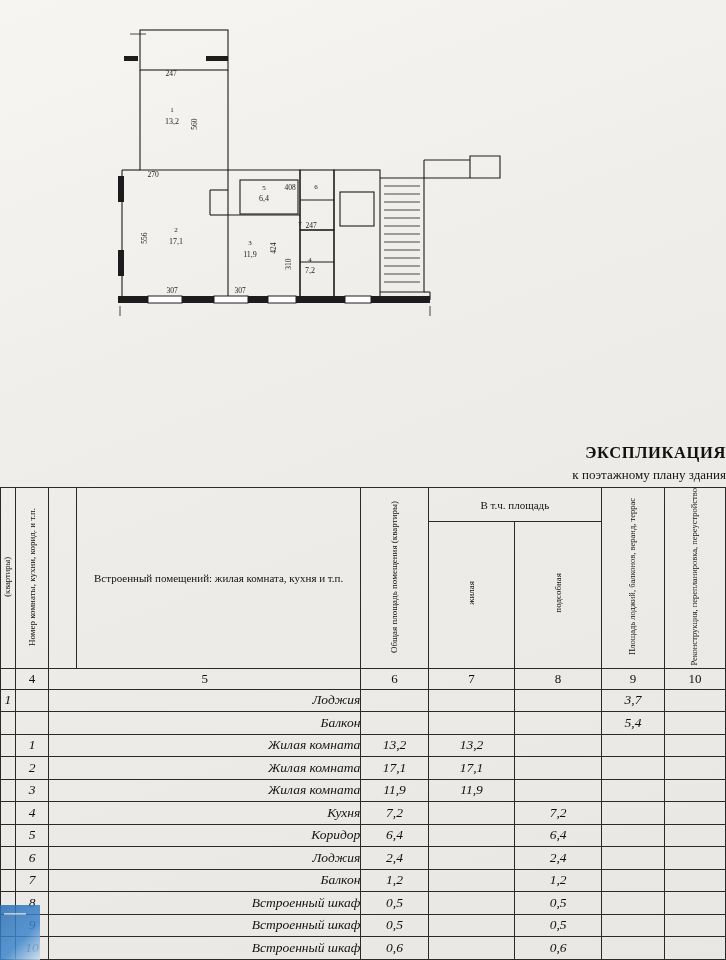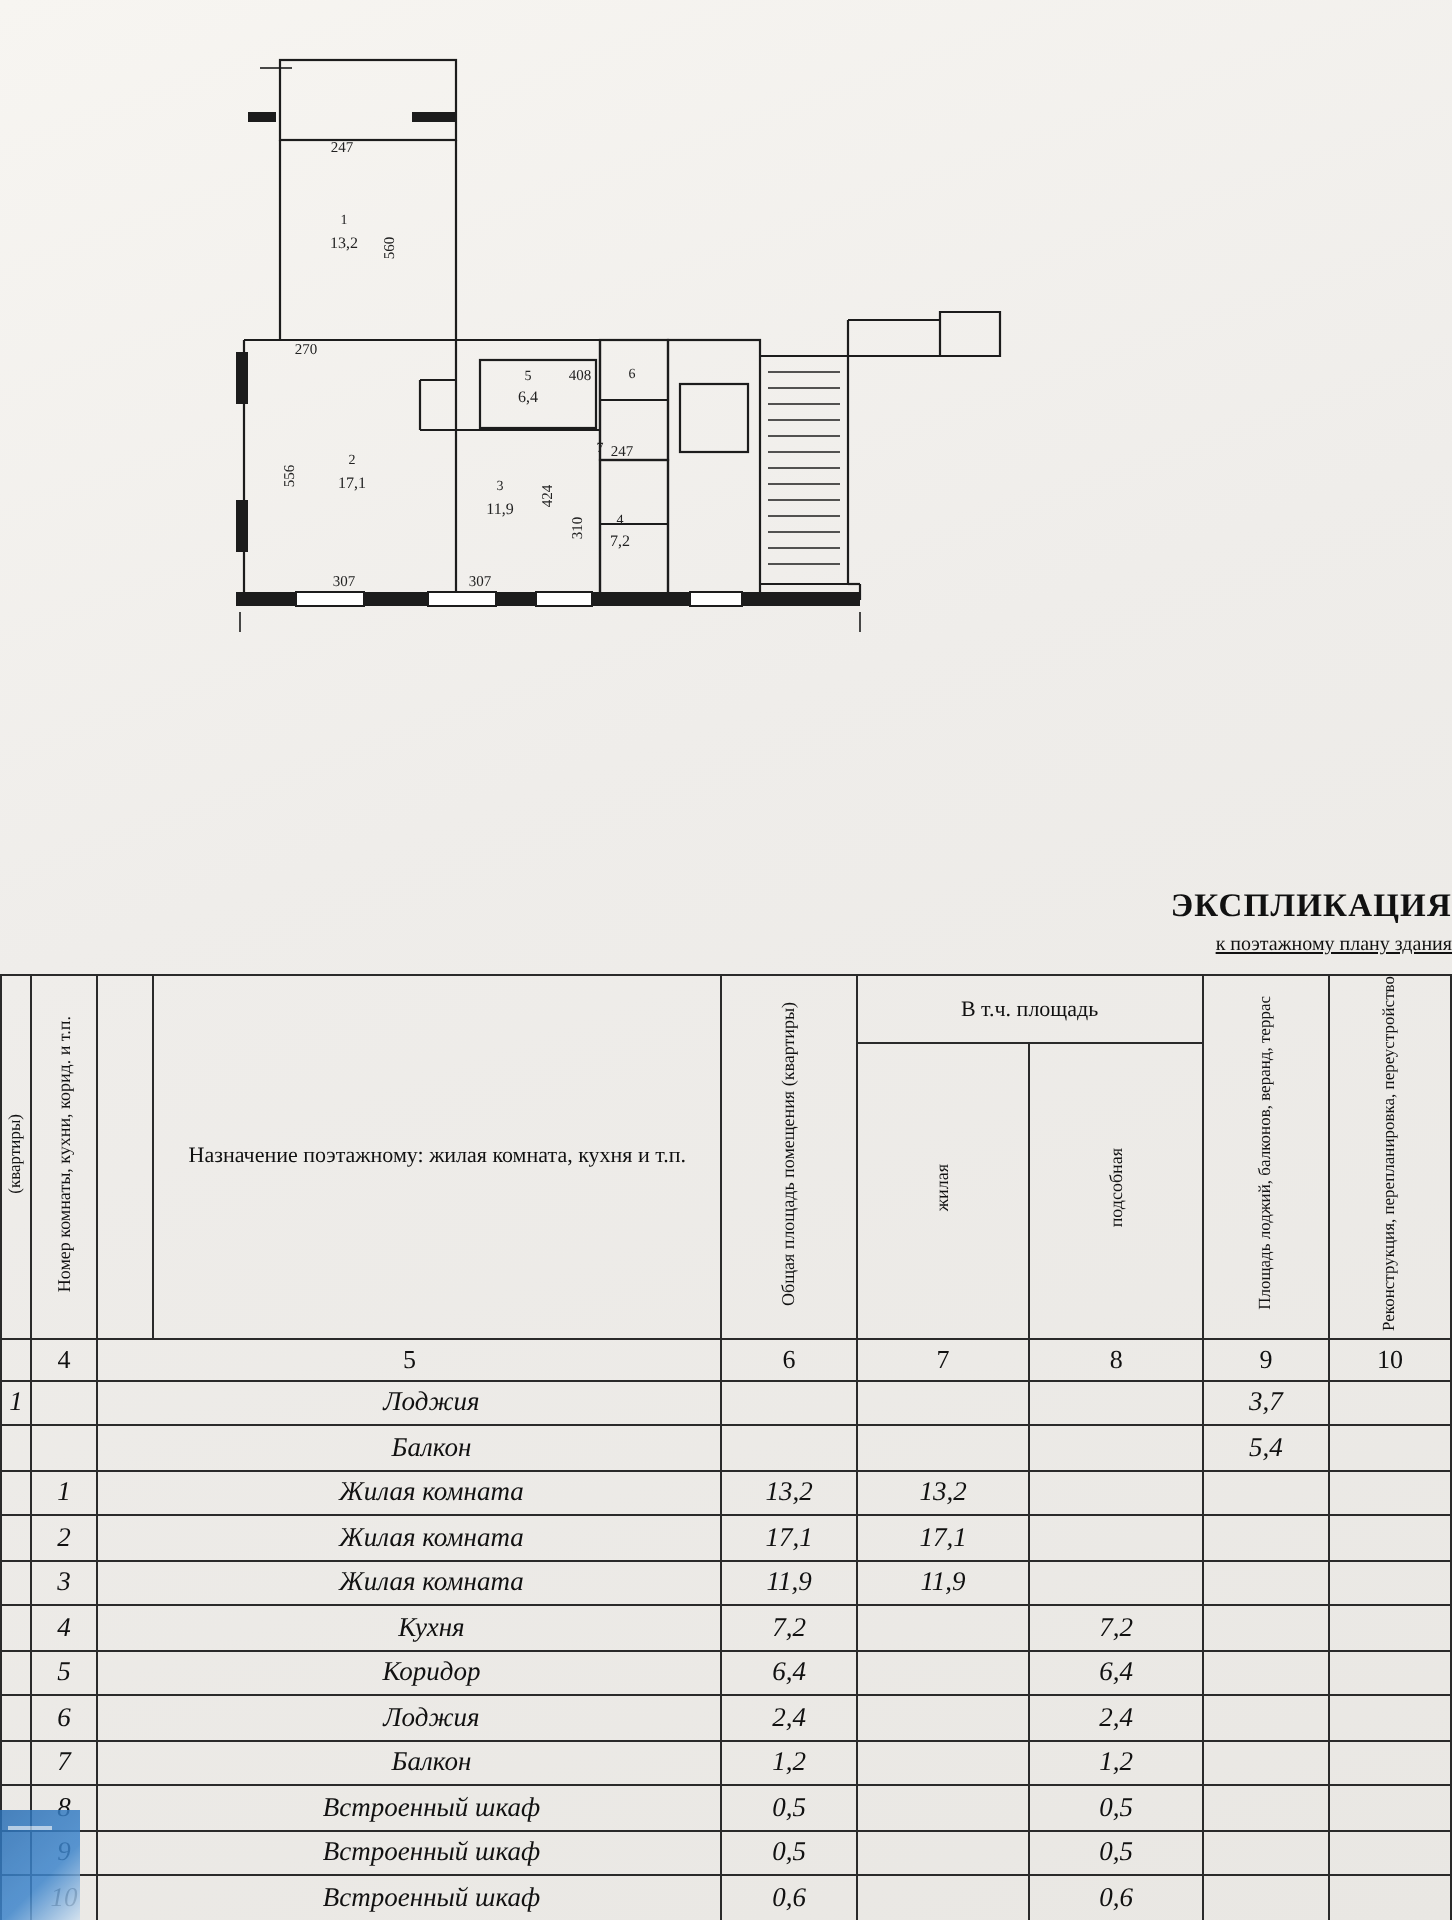--- a/index.html
+++ b/index.html
@@ -39,21 +39,21 @@
     text-anchor:middle;
   }
   
   .title-wrap{
     position:absolute;left:0;top:443px;width:726px;text-align:right;
   }
   .title{
     font-size:16.5px;font-weight:bold;letter-spacing:.6px;
   }
   .subtitle{
-    font-size:10px;margin-top:4px;text-decoration:underline;
+    font-size:13px;margin-top:4px;
   }
   
   .tbl-wrap{
     position:absolute;left:0;top:487px;width:726px;
   }
   table.expl{
     border-collapse:collapse;
     width:726px;
     font-size:12.5px;
   }
@@ -82,21 +82,21 @@
   .numrow td{
     height:20px;font-size:13px;
   }
   .datarow td{
     height:21.5px;
     font-family:"Liberation Serif", serif;
     font-size:13.5px;
     font-style:italic;
   }
   .datarow td.name{
-    text-align:center;
+    text-align:right;
     padding-left:22px;
     font-style:italic;
   }
   .spacer td{height:34px;}
   .c-hdr-group{
     font-size:11px;
   }
   
   .w1{width:13px;}
   .w2{width:30px;}
@@ -249,21 +249,21 @@
       <tbody>
           <tr class="hdr-row">
         <td class="w1" rowspan="2">
           <span class="vert tiny">(квартиры)</span>
         </td>
         <td class="w2" rowspan="2">
           <span class="vert small">Номер комнаты, кухни, корид. и т.п.</span>
         </td>
         <td class="w3" rowspan="2"></td>
         <td class="w4" rowspan="2">
-          <span>Назначение поэтажному: жилая комната, кухня и т.п.</span>
+          <span>Встроенный помещений: жилая комната, кухня и т.п.</span>
         </td>
         <td class="w5" rowspan="2">
           <span class="vert small">Общая площадь помещения (квартиры)</span>
         </td>
         <td class="c-hdr-group" colspan="2" style="height:22px;">
           <span>В т.ч. площадь</span>
         </td>
         <td class="w8" rowspan="2">
           <span class="vert tiny">Площадь лоджий, балконов, веранд, террас</span>
         </td>

